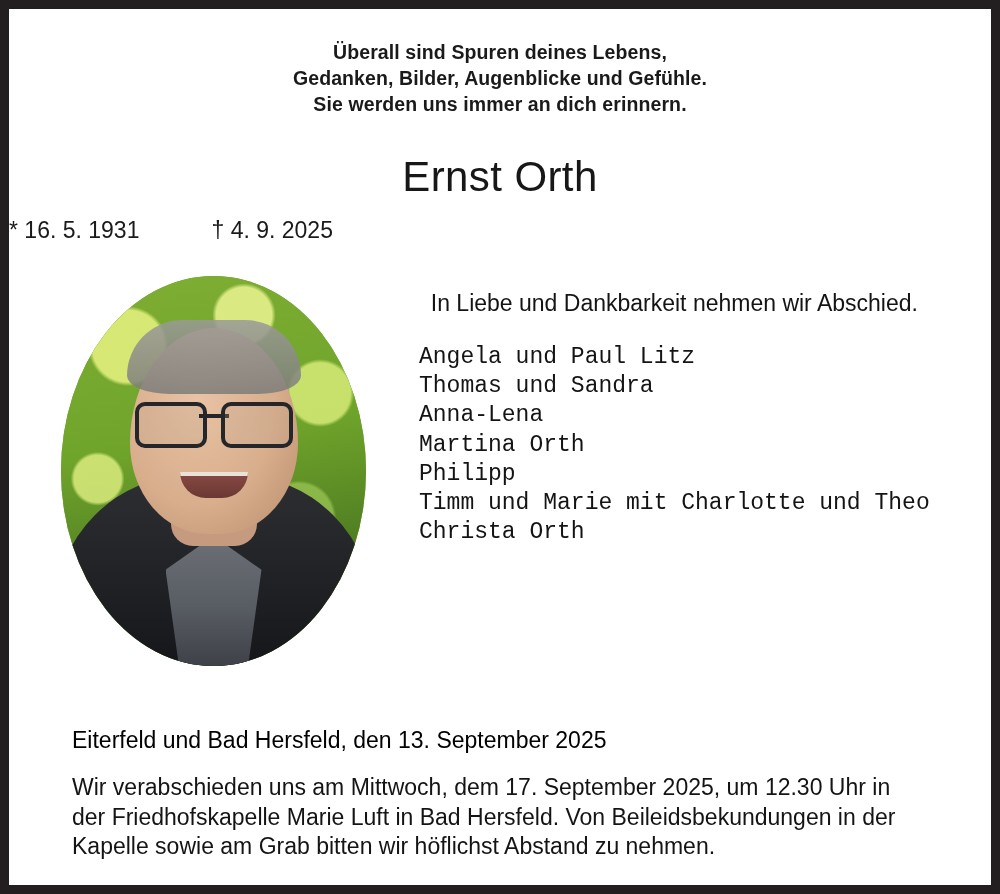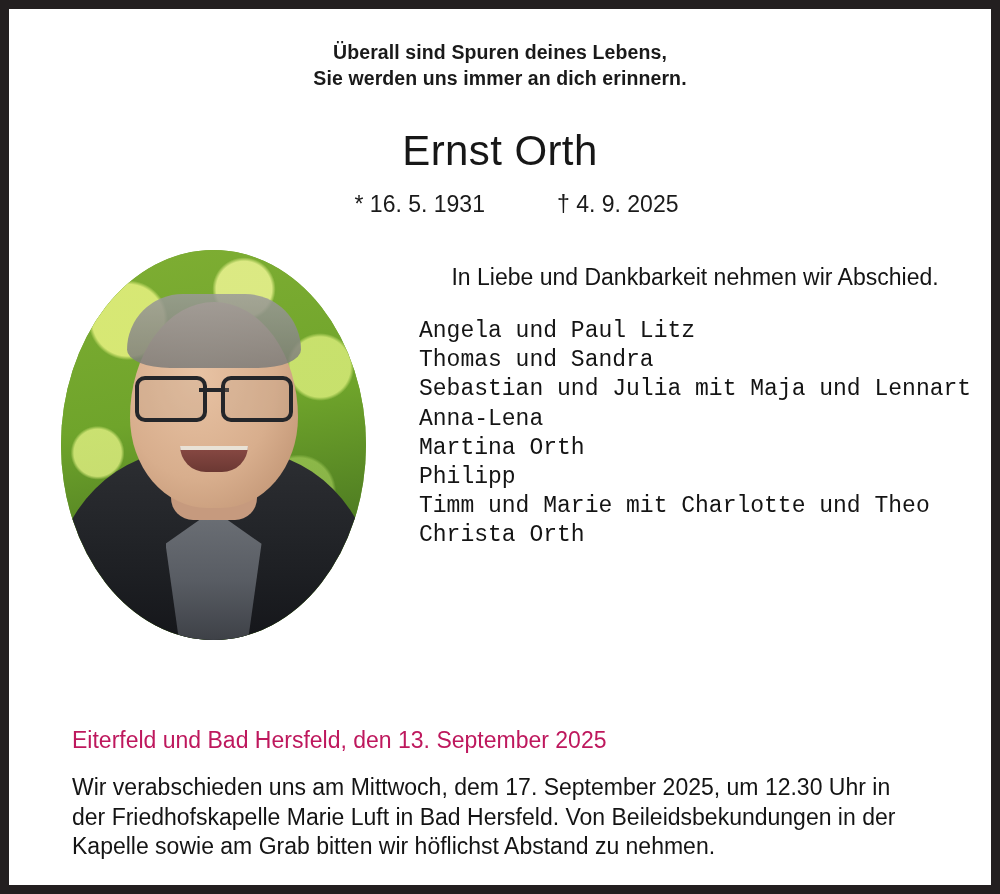--- a/index.html
+++ b/index.html
@@ -47,26 +47,24 @@
     font-size: 42px;
     font-weight: normal;
     color: #171717;
     margin-top: 36px;
     letter-spacing: 0.4px;
   }
 
   
   .dates {
     display: flex;
-    justify-content: center;
     gap: 72px;
     margin-top: 16px;
     font-size: 23px;
     color: #1a1a1a;
-    padding-left: 33px;
   }
   .dates span { white-space: nowrap; }
 
   
   .middle {
     position: relative;
     margin-top: 32px;
     height: 400px;
   }
   .portrait {
@@ -204,40 +202,41 @@
     line-height: 29.2px;
     white-space: nowrap;
   }
 
   
   .place {
     position: absolute;
     left: 63px;
     top: 718px;
     font-size: 23px;
-    color: #be185d;
+    color: #000000;
   }
   .closing {
     position: absolute;
     left: 63px;
     right: 55px;
     top: 764px;
     font-size: 23px;
     line-height: 29.5px;
     color: #141414;
   }
 </style>
 </head>
 <body>
 
 <div class="obituary">
   <div class="inner">
 
     <div class="verse">
       <div>Überall sind Spuren deines Lebens,</div>
+      <div>Gedanken, Bilder, Augenblicke und Gefühle.</div>
       <div>Sie werden uns immer an dich erinnern.</div>
     </div>
 
     <div class="name">Ernst Orth</div>
 
     <div class="dates">
       <span>* 16. 5. 1931</span>
       <span>† 4. 9. 2025</span>
     </div>
 
@@ -256,21 +255,20 @@
           <div class="lens right"></div>
         </div>
         <div class="mouth"></div>
       </div>
 
       <div class="family">
         <div class="lead">In Liebe und Dankbarkeit nehmen wir Abschied.</div>
         <ul>
           <li>Angela und Paul Litz</li>
           <li>Thomas und Sandra</li>
-          <li>Sebastian und Julia mit Maja und Lennart</li>
           <li>Anna-Lena</li>
           <li>Martina Orth</li>
           <li>Philipp</li>
           <li>Timm und Marie mit Charlotte und Theo</li>
           <li>Christa Orth</li>
         </ul>
       </div>
 
     </div>
 

